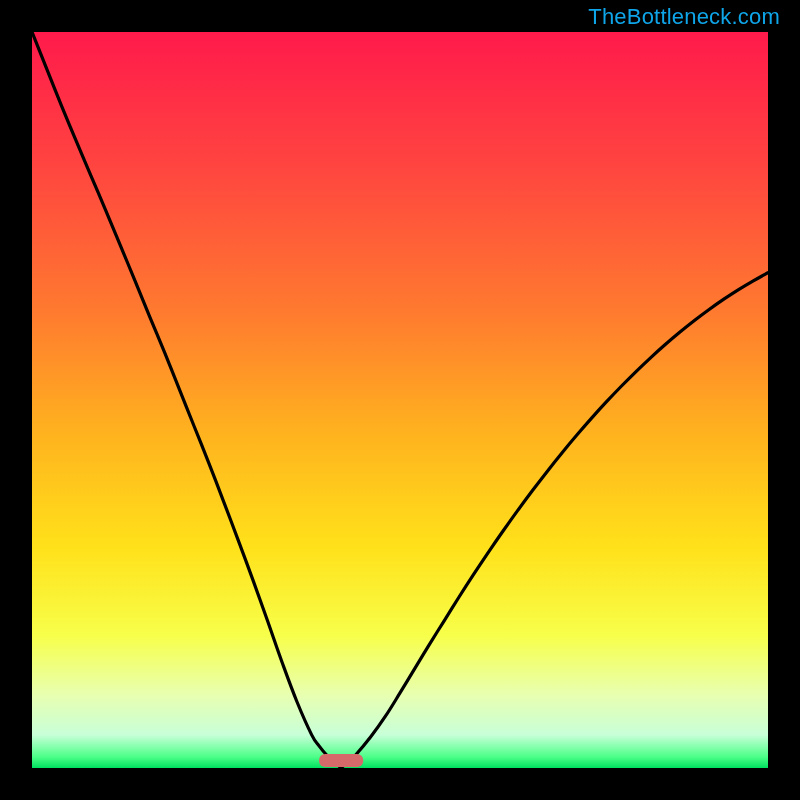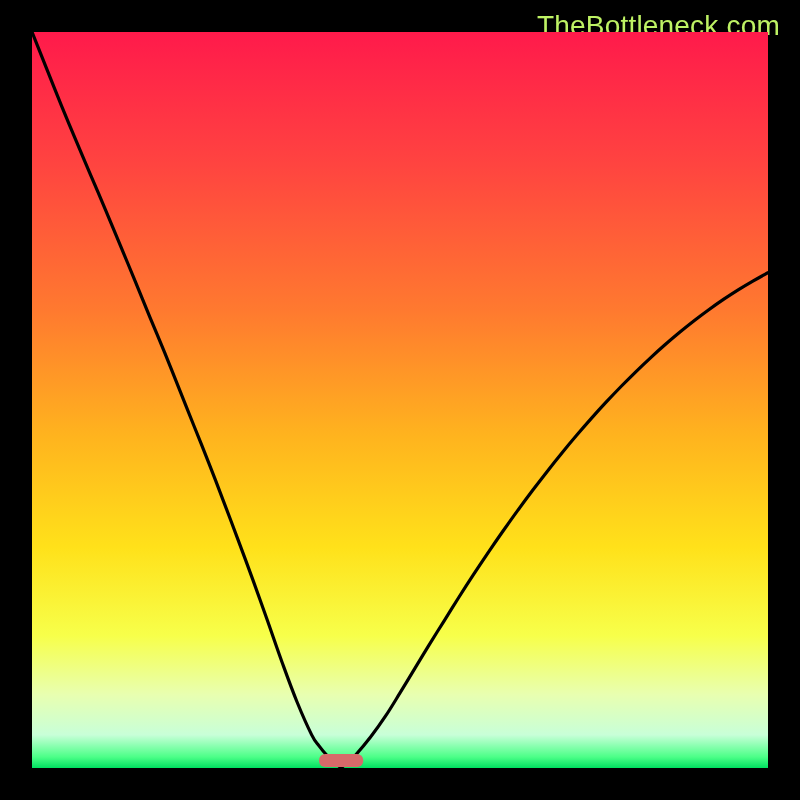--- a/index.html
+++ b/index.html
@@ -21,24 +21,24 @@
   }
   .plot {
     position: absolute;
     left: 0;
     top: 0;
     width: 736px;
     height: 736px;
   }
   .watermark {
     position: absolute;
-    top: 10px;
+    top: 4px;
     right: 20px;
-    color: #bef264;
-    font-size: 28px;
+    color: #0ea5e9;
+    font-size: 22px;
     font-weight: 500;
     letter-spacing: 0.2px;
     user-select: none;
   }
   svg { display: block; }
 </style>
 </head>
 <body>
 
 <div class="watermark">TheBottleneck.com</div>

